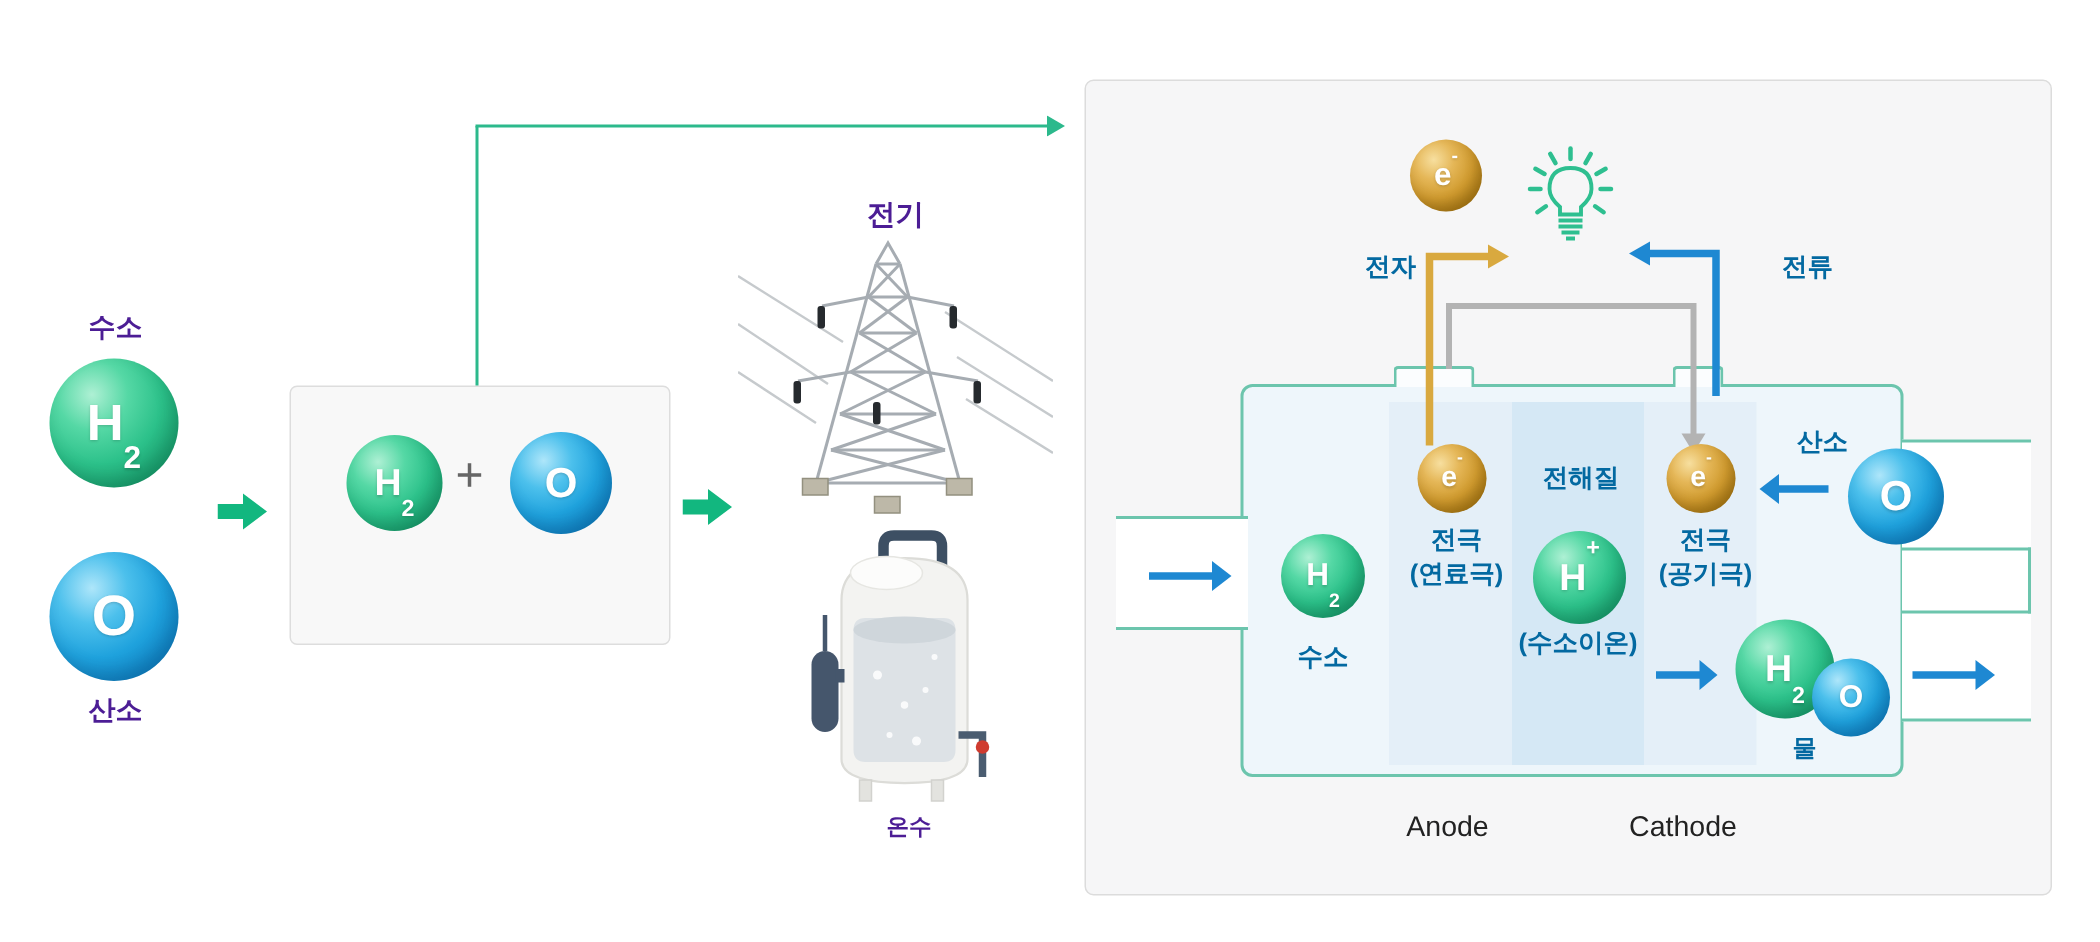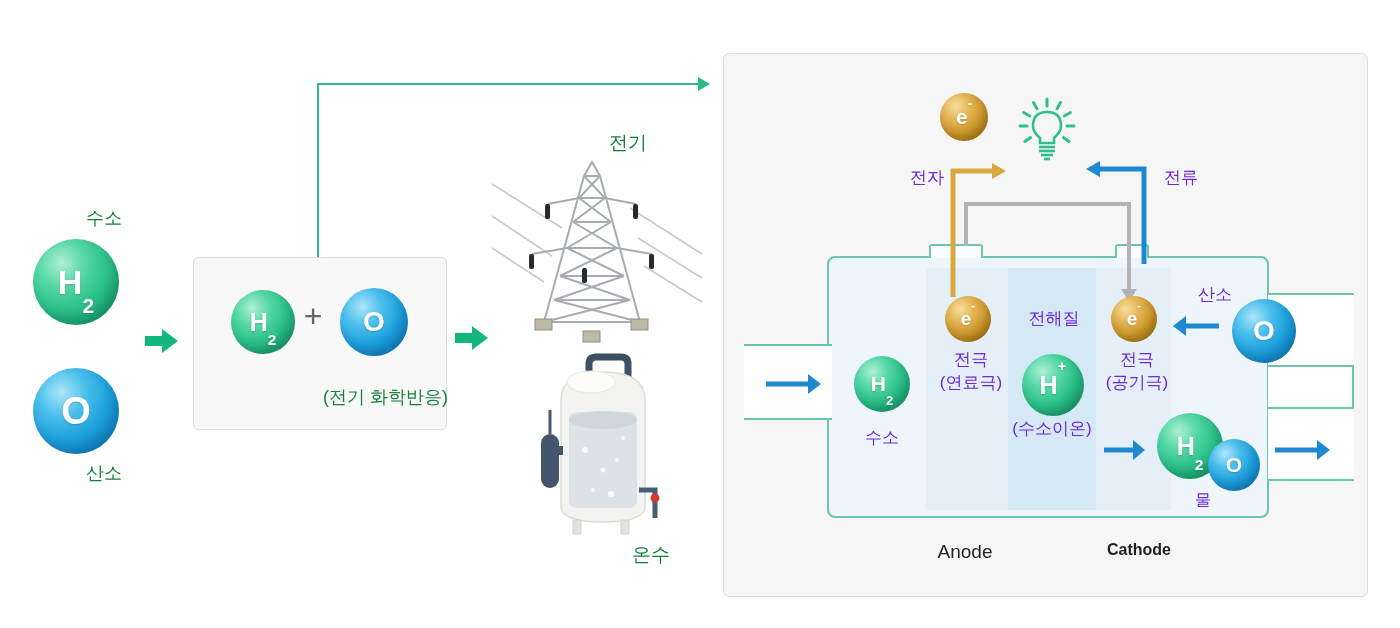--- a/index.html
+++ b/index.html
@@ -1,20 +1,20 @@
 <!DOCTYPE html>
 <html><head>
 <meta charset="utf-8">
 <style>
   * { margin:0; padding:0; box-sizing:border-box; }
   html,body { background:#ffffff; }
   body { font-family:"Liberation Sans","DejaVu Sans",sans-serif; color:#1b1b1b; }
   #stage { position:relative; width:1400px; height:628px; background:#ffffff; overflow:hidden; }
   .abs { position:absolute; }
-  .lbl { font-weight:400; text-align:right; color:#15803d; letter-spacing:0; }
+  .lbl { font-weight:700; text-align:center; color:#4c1d95; letter-spacing:0; }
 
   
   .sphere { position:absolute; border-radius:50%; display:flex; align-items:center; justify-content:center;
             color:#fff; font-weight:700; text-shadow:0 1px 2px rgba(0,0,0,.18); }
   .sphere .sub { font-size:.62em; font-weight:700; align-self:flex-end; transform:translateY(-28%); }
   .sphere .sup { font-size:.62em; font-weight:700; align-self:flex-start; transform:translateY(18%); }
   .sphere-green { background:radial-gradient(circle at 33% 28%, #aef0d4 0%, #55d8a5 28%, #2cc18a 55%, #189c6d 82%, #0e8158 100%);
                   box-shadow:inset -4px -6px 10px rgba(0,60,35,.18); }
   .sphere-blue  { background:radial-gradient(circle at 33% 28%, #aee6fa 0%, #4cc0ec 28%, #1fa2dd 55%, #0e80c1 82%, #0a6ba6 100%);
                   box-shadow:inset -4px -6px 10px rgba(0,40,80,.18); }
@@ -27,21 +27,21 @@
 
   
   .panel { position:absolute; left:723px; top:53px; width:645px; height:544px;
            background:#f6f6f7; border:1px solid #dcdcdc; border-radius:6px; }
   .cell { position:absolute; left:103px; top:202px; width:442px; height:262px;
           background:#eef6fb; border:2px solid #6cc5ad; border-radius:8px; }
   .band { position:absolute; top:10px; height:242px; }
   .tab  { position:absolute; height:14px; background:#fbfdfe; border:2px solid #6cc5ad; border-bottom:none;
           border-radius:3px 3px 0 0; }
   .port-line { position:absolute; left:0; width:86px; height:2px; background:#6cc5ad; }
-  .klabel { position:absolute; font-size:17px; font-weight:400; text-align:center; color:#6d28d9; line-height:23px; }
+  .klabel { position:absolute; font-size:17px; font-weight:700; text-align:center; color:#0369a1; line-height:23px; }
 </style>
 </head>
 <body>
 
 <div id="stage">
 
   <div class="abs lbl" style="left:32px;top:206px;width:90px;font-size:18px;">수소</div>
 
   <div class="sphere sphere-green" style="left:33px;top:239px;width:86px;height:86px;font-size:34px;">
     <span>H</span>
@@ -60,21 +60,20 @@
 
   <div class="gen-box">
     <div class="sphere sphere-green" style="left:37px;top:32px;width:64px;height:64px;font-size:25px;">
       <span>H</span>
         <span class="sub">2</span>
     </div>
     <div class="abs" style="left:104px;top:40px;width:30px;font-size:32px;color:#666;font-weight:400;text-align:center;">+</div>
     <div class="sphere sphere-blue" style="left:146px;top:30px;width:68px;height:68px;font-size:28px;">
       <span>O</span>
     </div>
-    <div class="abs lbl" style="left:0;top:127px;width:254px;font-size:18px;">(전기 화학반응)</div>
   </div>
 
   <svg class="abs" style="left:455px;top:325px;" width="34" height="26" viewBox="0 0 34 26">
     <polygon points="0,8 17,8 17,1 33,13 17,25 17,18 0,18" fill="#12b77f"></polygon>
   </svg>
 
   <div class="abs" style="left:317px;top:84px;width:2px;height:173px;background:#2cb98c;"></div>
   <div class="abs" style="left:317px;top:83px;width:382px;height:2px;background:#2cb98c;"></div>
   <svg class="abs" style="left:698px;top:77px;" width="13" height="14" viewBox="0 0 13 14">
     <polygon points="0,0 12,7 0,14" fill="#2cb98c"></polygon>
@@ -149,21 +148,21 @@
         <circle cx="90" cy="90" r="2"></circle>
     </g>
     <rect x="8" y="86" width="18" height="54" rx="9" fill="#45566c"></rect>
     <rect x="24" y="98" width="6" height="9" fill="#45566c"></rect>
     <path d="M106,142 L122,142 L122,170" stroke="#4a5c70" stroke-width="5" fill="none"></path>
     <circle cx="122" cy="150" r="4.5" fill="#cf3b2f"></circle>
     <rect x="40" y="172" width="8" height="14" fill="#e3e3df" stroke="#d2d2ce" stroke-width="1"></rect>
     <rect x="88" y="172" width="8" height="14" fill="#e3e3df" stroke="#d2d2ce" stroke-width="1"></rect>
   </svg>
 
-  <div class="abs lbl" style="left:570px;top:542px;width:100px;font-size:19px;">온수</div>
+  <div class="abs lbl" style="left:556px;top:542px;width:100px;font-size:15px;">온수</div>
 
   <div class="panel">
 
     <div class="cell">
       <div class="band" style="left:97px;width:82px;background:#e4eff8;"></div>
       <div class="band" style="left:179px;width:88px;background:#d5e8f5;"></div>
       <div class="band" style="left:267px;width:75px;background:#e4eff8;"></div>
     </div>
 
     <div class="tab" style="left:205px;top:190px;width:54px;"></div>
@@ -208,21 +207,21 @@
       <g stroke="#2ebf90" stroke-width="2.6" fill="none">
         <path d="M31,42 Q24,36 24,30 Q24,16 38,16 Q52,16 52,30 Q52,36 45,42 L45,47 L31,47 Z"></path>
         <line x1="30" y1="51" x2="46" y2="51"></line>
           <line x1="30" y1="55" x2="46" y2="55"></line>
         <line x1="32" y1="59" x2="44" y2="59"></line>
           <line x1="35" y1="63" x2="41" y2="63"></line>
       </g>
     </svg>
 
     <div class="klabel" style="left:150px;top:112px;width:70px;text-align:right;">전자</div>
-    <div class="klabel" style="left:440px;top:112px;width:70px;text-align:left;">전류</div>
+    <div class="klabel" style="left:428px;top:112px;width:70px;text-align:right;">전류</div>
 
     <svg class="abs" style="left:40px;top:316px;" width="58" height="28" viewBox="0 0 58 28">
       <line x1="2" y1="14" x2="45" y2="14" stroke="#1e88d2" stroke-width="5"></line>
       <polygon points="44,4 57,14 44,24" fill="#1e88d2"></polygon>
     </svg>
 
     <div class="sphere sphere-green" style="left:130px;top:302px;width:56px;height:56px;font-size:21px;">
       <span>H</span>
         <span class="sub">2</span>
     </div>
@@ -275,16 +274,16 @@
       <span>O</span>
     </div>
     <div class="klabel" style="left:449px;top:434px;width:60px;font-size:16px;z-index:6;">물</div>
 
     <svg class="abs" style="left:549px;top:382px;z-index:6;" width="58" height="28" viewBox="0 0 58 28">
       <line x1="2" y1="14" x2="45" y2="14" stroke="#1e88d2" stroke-width="5"></line>
       <polygon points="44,4 57,14 44,24" fill="#1e88d2"></polygon>
     </svg>
 
     <div class="abs" style="left:181px;top:487px;width:120px;text-align:center;font-size:19px;font-weight:400;color:#222;">Anode</div>
-    <div class="abs" style="left:355px;top:487px;width:120px;text-align:center;font-size:16px;font-weight:700;color:#222;">Cathode</div>
+    <div class="abs" style="left:338px;top:487px;width:120px;text-align:center;font-size:19px;font-weight:400;color:#222;">Cathode</div>
 
   </div>
 </div>
 
 </body></html>

